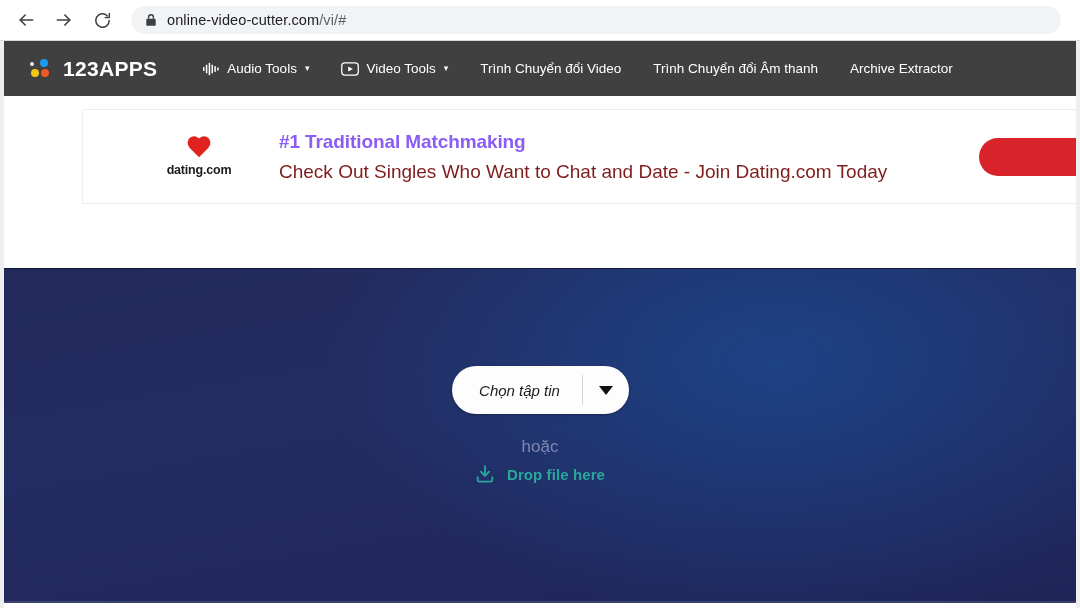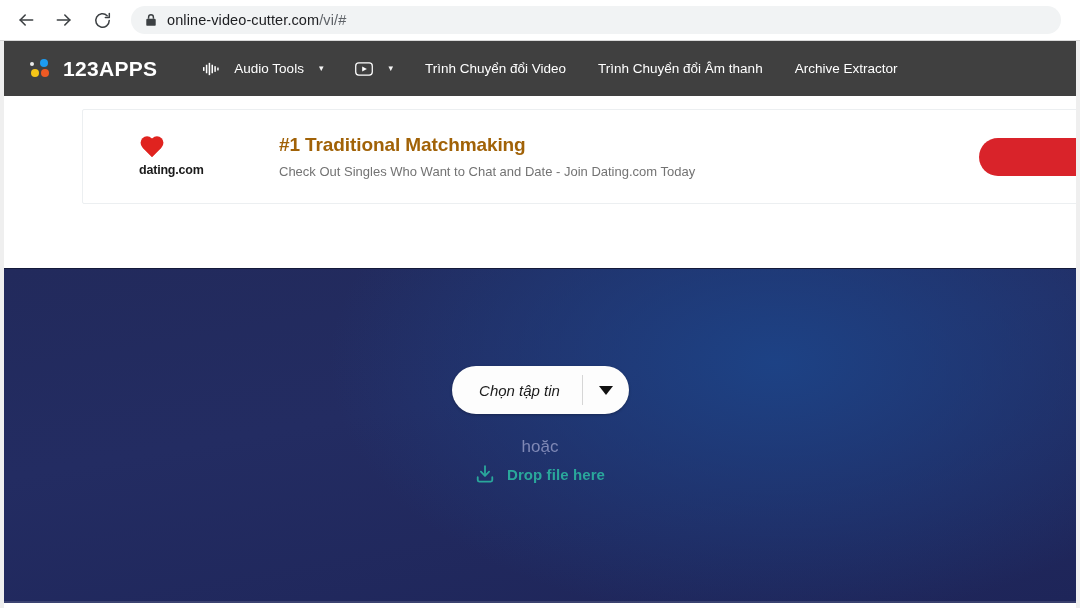--- a/index.html
+++ b/index.html
@@ -78,21 +78,21 @@
   .dot-blue   { width:8px; height:8px; background:#1d9bf0; left:10px; top:0px; }
   .dot-yellow { width:8px; height:8px; background:#f5c518; left:1px;  top:10px; }
   .dot-orange { width:8px; height:8px; background:#ee5a24; left:11px; top:10px; }
   .dot-small  { width:4px; height:4px; background:#ffffff; left:0px; top:3px; opacity:.9; }
   .logo-text {
     color:#ffffff; font-size:21px; font-weight:bold;
     letter-spacing:0.3px;
   }
 
   .nav-item {
-    display:flex; align-items:center; gap:14px;
+    display:flex; align-items:center; gap:7px;
     color:#ffffff;
     font-size:13.5px;
     padding:0 16px;
     height:55px;
     line-height:55px;
   }
   .nav-item .caret { font-size:9px; opacity:.95; margin-left:1px; }
   .nav-ico { display:flex; align-items:center; }
 
   
@@ -105,21 +105,21 @@
     position:absolute;
     left:78px; top:13px;
     width:1010px; height:95px;
     background:#ffffff;
     border:1px solid #eceff1;
     border-radius:2px;
     display:flex; align-items:center;
   }
   .ad-logo {
     width:120px; flex:0 0 auto;
-    display:flex; flex-direction:column; align-items:flex-start; justify-content:center;
+    display:flex; flex-direction:column; align-items:center; justify-content:center;
     margin-left:56px;
   }
   .heart {
     width:26px; height:24px;
     position:relative;
     margin-bottom:3px;
   }
   .heart:before, .heart:after {
     content:""; position:absolute;
     width:13px; height:20px;
@@ -128,26 +128,26 @@
     top:1px;
   }
   .heart:before { left:13px; transform:rotate(-45deg); transform-origin:0 100%; }
   .heart:after  { left:0px;  transform:rotate(45deg);  transform-origin:100% 100%; }
   .ad-brand {
     font-size:12.5px; color:#1a1a1a; font-weight:bold;
     letter-spacing:-0.2px;
   }
   .ad-body { margin-left:20px; }
   .ad-title {
-    font-size:19px; color:#a16207; font-weight:bold;
+    font-size:19px; color:#8b5cf6; font-weight:bold;
     letter-spacing:-0.1px;
     margin-bottom:8px;
   }
   .ad-sub {
-    font-size:13px; color:#737373;
+    font-size:19px; color:#7f1d1d;
   }
   .ad-cta {
     position:absolute;
     right:-8px; top:28px;
     width:120px; height:38px;
     background:#d9232a;
     border-radius:19px;
   }
 
   
@@ -292,20 +292,21 @@
         <span class="caret">▾</span>
       </div>
 
       <div class="nav-item">
         <span class="nav-ico">
           <svg width="18" height="14" viewBox="0 0 20 15">
             <rect x="0.8" y="0.8" width="18.4" height="13.4" rx="3.4" fill="none" stroke="#ffffff" stroke-width="1.4"></rect>
             <polygon points="8,4.6 13.2,7.5 8,10.4" fill="#ffffff"></polygon>
           </svg>
         </span>
+        <span>Video Tools</span>
         <span class="caret">▾</span>
       </div>
 
       <div class="nav-item">
         <span>Trình Chuyển đổi Video</span>
       </div>
 
       <div class="nav-item">
         <span>Trình Chuyển đổi Âm thanh</span>
       </div>

